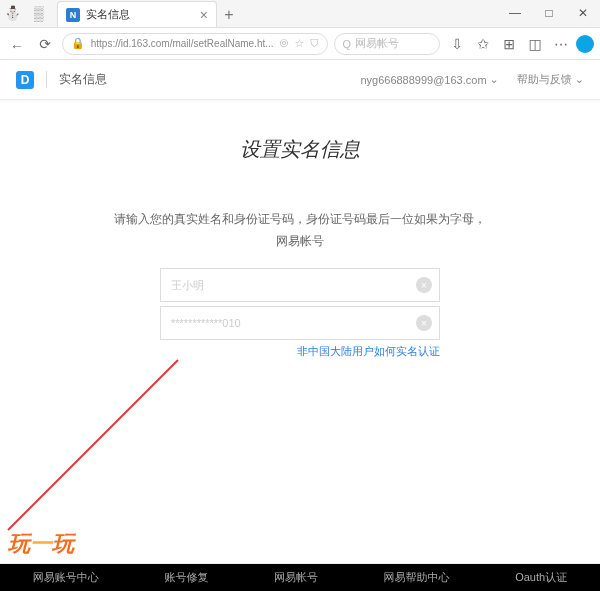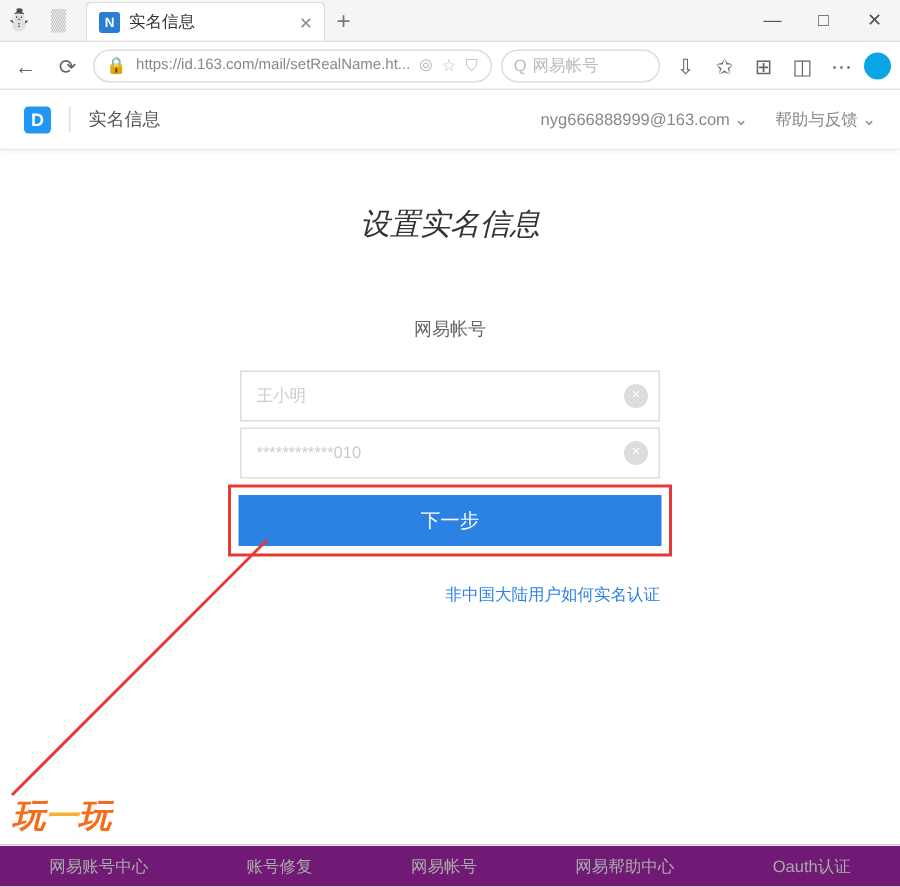--- a/index.html
+++ b/index.html
@@ -49,21 +49,21 @@
   .help-link { font-size:11px; color:#2b82e3; text-decoration:none;}
   
   
   .arrow-svg { position:absolute; left:0; top:340px; width:190px; height:200px; pointer-events:none;}
   
   
   .watermark { position:absolute; left:8px; bottom:32px; font-size:22px; font-weight:bold; font-style:italic;}
   .watermark .c1{color:#f76b1c;} .watermark .c2{color:#fbb034;}
   
   
-  .footer { position:absolute; left:0; right:0; bottom:0; height:28px; background:#701a75; border-top:1px solid #eee; display:flex; align-items:center; justify-content:space-around; font-size:11px; color:#aaa;}
+  .footer { position:absolute; left:0; right:0; bottom:0; height:28px; background:#000000; border-top:1px solid #eee; display:flex; align-items:center; justify-content:space-around; font-size:11px; color:#aaa;}
 </style>
 </head>
 <body>
 
 <div class="titlebar">
   <div class="window-icon">⛄</div>
   <div class="window-icon">▒</div>
   <div class="tab">
     <span class="favicon">N</span>
     <span class="tab-title">实名信息</span>
@@ -114,33 +114,31 @@
     <span>
       <span>帮助与反馈</span>
       <span>⌄</span>
     </span>
   </div>
 </div>
 
 <div class="main">
   <h1 class="page-title">设置实名信息</h1>
   <div class="instructions">
+    <div>请输入您的真实姓名和身份证号码，身份证号码最后一位如果为字母，</div>
     <div>网易帐号</div>
   </div>
   <div class="form">
     <div class="input-wrap">
       <input type="text" value="王小明" style="">
       <span class="clear">×</span>
     </div>
     <div class="input-wrap">
       <input type="text" value="************010" style="">
       <span class="clear">×</span>
-    </div>
-    <div class="submit-wrap">
-      <button class="submit-btn">下一步</button>
     </div>
     <div class="link-row">
       <a href="#" class="help-link">非中国大陆用户如何实名认证</a>
     </div>
   </div>
 </div>
 
 <svg class="arrow-svg">
   <line x1="8" y1="190" x2="178" y2="20" stroke="#e53935" stroke-width="2"></line>
 </svg>

